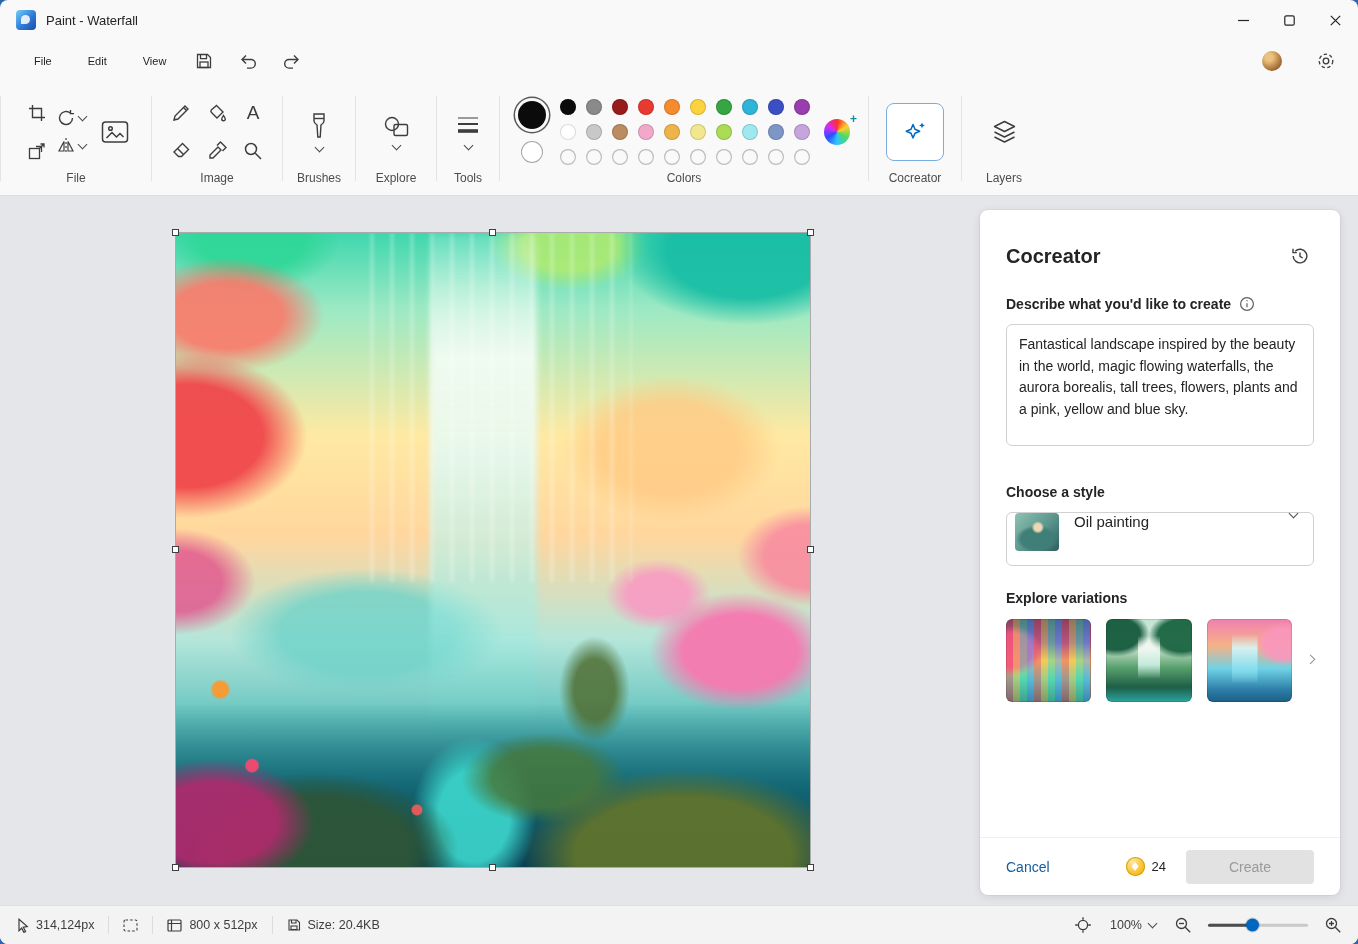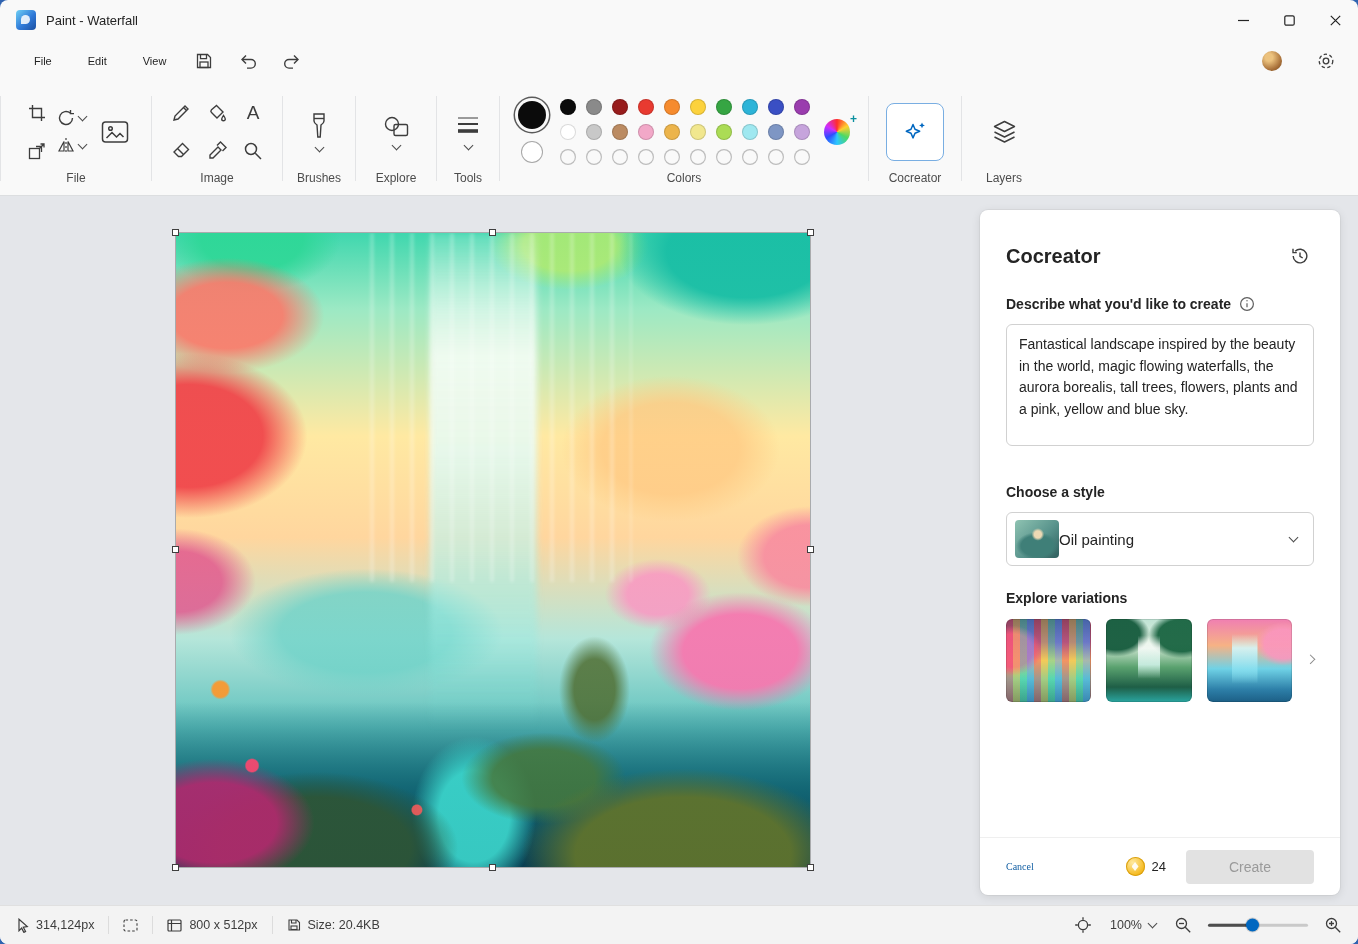--- a/index.html
+++ b/index.html
@@ -96,21 +96,21 @@
 
   
   .panel { position:absolute; top:14px; right:18px; width:360px; height:685px; background:#fff; border-radius:8px;
            box-shadow:0 2px 10px rgba(0,0,0,.10), 0 0 0 1px rgba(0,0,0,.04); padding:26px 26px 0; }
   .panel-head { display:flex; align-items:center; justify-content:space-between; margin-top:6px; }
   .panel-title { font-size:20px; font-weight:700; }
   .iconbtn { width:28px; height:28px; display:flex; align-items:center; justify-content:center; border-radius:4px; background:transparent; border:none; cursor:pointer; }
   .plabel { font-size:14px; font-weight:700; margin-top:26px; display:flex; align-items:center; gap:8px; }
   .prompt-box { margin-top:12px; width:100%; height:122px; border:1px solid #d1d1d1; border-radius:6px; padding:9px 12px;
                 font-family:"Liberation Sans",sans-serif; font-size:14px; line-height:1.55; color:#242424; resize:none; outline:none; background:#fff; }
-  .style-dd { margin-top:12px; height:54px; border:1px solid #d1d1d1; border-radius:6px; display:flex; align-items:center; gap:0; padding:0 16px 0 8px; cursor:pointer; background:#fff; }
+  .style-dd { margin-top:12px; height:54px; border:1px solid #d1d1d1; border-radius:6px; display:flex; gap:15px; padding:0 16px 0 8px; cursor:pointer; background:#fff; }
   .style-thumb { width:44px; height:38px; border-radius:4px;
     background: radial-gradient(circle 9px at 52% 38%, #ecd9b4 40%, transparent 70%),
                 radial-gradient(ellipse 60% 45% at 50% 68%, #3f7f78 0 60%, transparent 80%),
                 linear-gradient(135deg,#8fc3b2 0%, #58938c 55%, #2f5f5e 100%); }
   .style-name { font-size:15px; }
   .dd-chev { margin-left:auto; }
   .thumbs { margin-top:13px; display:flex; align-items:center; gap:15px; }
   .vthumb { width:92px; height:83px; border-radius:6px; cursor:pointer; box-shadow:inset 0 0 0 1px rgba(0,0,0,.12); }
   .vt1 { background:
       repeating-linear-gradient(90deg, rgba(255,90,90,.45) 0 7px, rgba(255,210,70,.45) 7px 14px, rgba(90,230,170,.45) 14px 21px, rgba(90,170,255,.45) 21px 28px),
@@ -119,21 +119,21 @@
   .vt2 { background:
       linear-gradient(to bottom, transparent 20%, rgba(255,255,255,.75) 35%, rgba(220,250,245,.8) 55%, transparent 72%) 50% 0/26% 100% no-repeat,
       radial-gradient(ellipse 50% 35% at 12% 18%, rgba(20,90,60,.95) 0 55%, transparent 78%),
       radial-gradient(ellipse 50% 35% at 88% 20%, rgba(25,100,65,.95) 0 55%, transparent 78%),
       linear-gradient(180deg,#bfe3d4 0%, #dff0e0 30%, #5aa26f 58%, #1e5e46 82%, #2aa5a0 100%); }
   .vt3 { background:
       linear-gradient(to bottom, transparent 18%, rgba(210,250,255,.85) 35%, rgba(140,225,240,.8) 60%, transparent 78%) 42% 0/30% 100% no-repeat,
       radial-gradient(ellipse 45% 35% at 90% 30%, rgba(250,150,190,.9) 0 50%, transparent 75%),
       linear-gradient(180deg,#f07fb2 0%, #f6b285 32%, #6fd2e6 60%, #2d7fa8 85%, #1c5f86 100%); }
   .panel-footer { position:absolute; left:0; right:0; bottom:0; height:58px; display:flex; align-items:center; padding:0 26px; border-top:1px solid #efefef; }
-  .cancel-link { font-size:10px; color:#115ea3; background:none; border:none; cursor:pointer; margin-right:auto; font-family:Liberation Serif, serif; }
+  .cancel-link { font-size:14px; color:#115ea3; background:none; border:none; cursor:pointer; margin-right:auto; font-family:Liberation Sans, sans-serif; }
   .coin { width:19px; height:19px; border-radius:50%; background:radial-gradient(circle at 35% 30%, #ffe9a0, #f5b91d 70%, #d99a10); box-shadow:inset 0 0 0 1px #d9a012; position:relative; }
   .coin::after { content:""; position:absolute; left:6px; top:5px; width:7px; height:9px; background:#fff; clip-path:polygon(50% 0,100% 50%,50% 100%,0 50%); opacity:.9; }
   .credits { font-size:13px; margin:0 20px 0 7px; }
   .create-btn { width:128px; height:34px; border:none; border-radius:4px; background:#e2e2e2; color:#9a9a9a; font-size:14px; font-family:inherit; }
 
   
   .statusbar { height:39px; flex:0 0 auto; background:#f3f3f3; border-top:1px solid #e0e0e0; display:flex; align-items:center; padding:0 16px; font-size:12.5px; color:#3d3d3d; }
   .sb-group { display:flex; align-items:center; gap:7px; }
   .sb-sep { width:1px; height:18px; background:#dcdcdc; margin:0 14px; }
   .sb-spacer { flex:1; }

